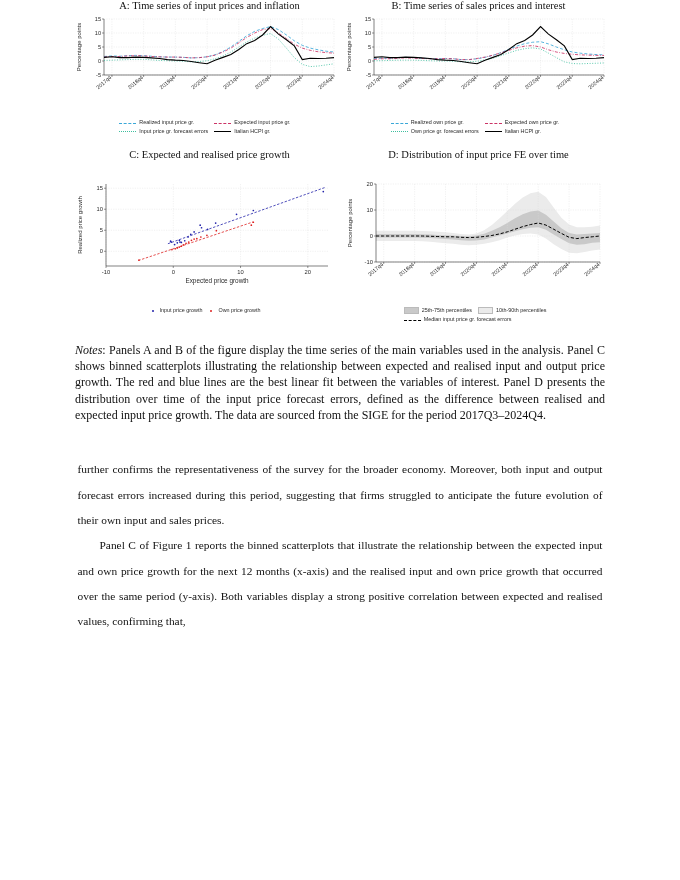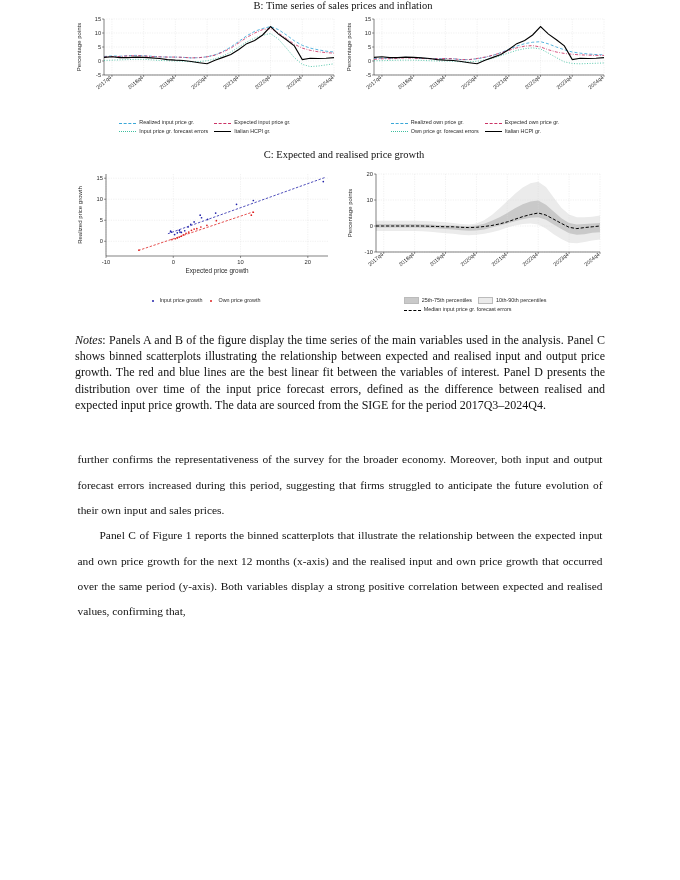--- a/index.html
+++ b/index.html
@@ -60,21 +60,22 @@
   .bodytext p{margin:0;}
   .bodytext p.indent{text-indent:22px;}
 </style>
 </head>
 <body>
 
 <div class="page">
 
 
   <div class="panel-titles" style="width:540px;margin:0 auto;">
-    <div class="panel-title right">B: Time series of sales prices and inflation</div>
+    <div class="panel-title left">A: Time series of input prices and inflation</div>
+    <div class="panel-title right">B: Time series of sales prices and interest</div>
   </div>
 
   <div class="panels">
     <div class="panel">
       <div class="chart-wrap">
         <svg id="svgA" width="270" height="105" viewBox="0 0 270 105">
             <line x1="34" x2="264" y1="64" y2="64" stroke="#dcdcdc" stroke-width="0.4" stroke-dasharray="1.2,1.2"></line>
             <text x="31" y="66" text-anchor="end" font-size="5.6">-5</text>
             <line x1="32" x2="34" y1="64" y2="64" stroke="#2b2b2b" stroke-width="0.5"></line>
             <line x1="34" x2="264" y1="50" y2="50" stroke="#dcdcdc" stroke-width="0.4" stroke-dasharray="1.2,1.2"></line>
@@ -198,22 +199,23 @@
               <tr>
                 <td><span class="sw"><i style="border-top: 1.1px dotted rgb(63, 191, 159);"></i></span><span>Own price gr. forecast errors</span></td>
                 <td><span class="sw"><i style="border-top: 1.3px solid rgb(0, 0, 0);"></i></span><span>Italian HCPI gr.</span></td>
               </tr>
             </tbody>
           </table>
       </div>
     </div>
   </div>
 
-  <div class="row2-titles" style="width:540px;margin:14px auto 4px auto;justify-content:flex-end;">
+  <div class="row2-titles" style="width:540px;margin:14px auto 14px auto;justify-content:flex-end;">
     <div class="panel-title left">C: Expected and realised price growth</div>
+    <div class="panel-title right">D: Distribution of input price FE over time</div>
   </div>
 
   <div class="panels">
     <div class="panel">
       <div class="chart-wrap">
         <svg id="svgC" width="270" height="130" viewBox="0 0 270 130">
             <line x1="36" x2="258" y1="77.28205128205128" y2="77.28205128205128" stroke="#dcdcdc" stroke-width="0.4" stroke-dasharray="1.2,1.2"></line>
             <text x="33" y="79.28205128205128" text-anchor="end" font-size="5.8">0</text>
             <line x1="34" x2="36" y1="77.28205128205128" y2="77.28205128205128" stroke="#2b2b2b" stroke-width="0.5"></line>
             <line x1="36" x2="258" y1="56.256410256410255" y2="56.256410256410255" stroke="#dcdcdc" stroke-width="0.4" stroke-dasharray="1.2,1.2"></line>

